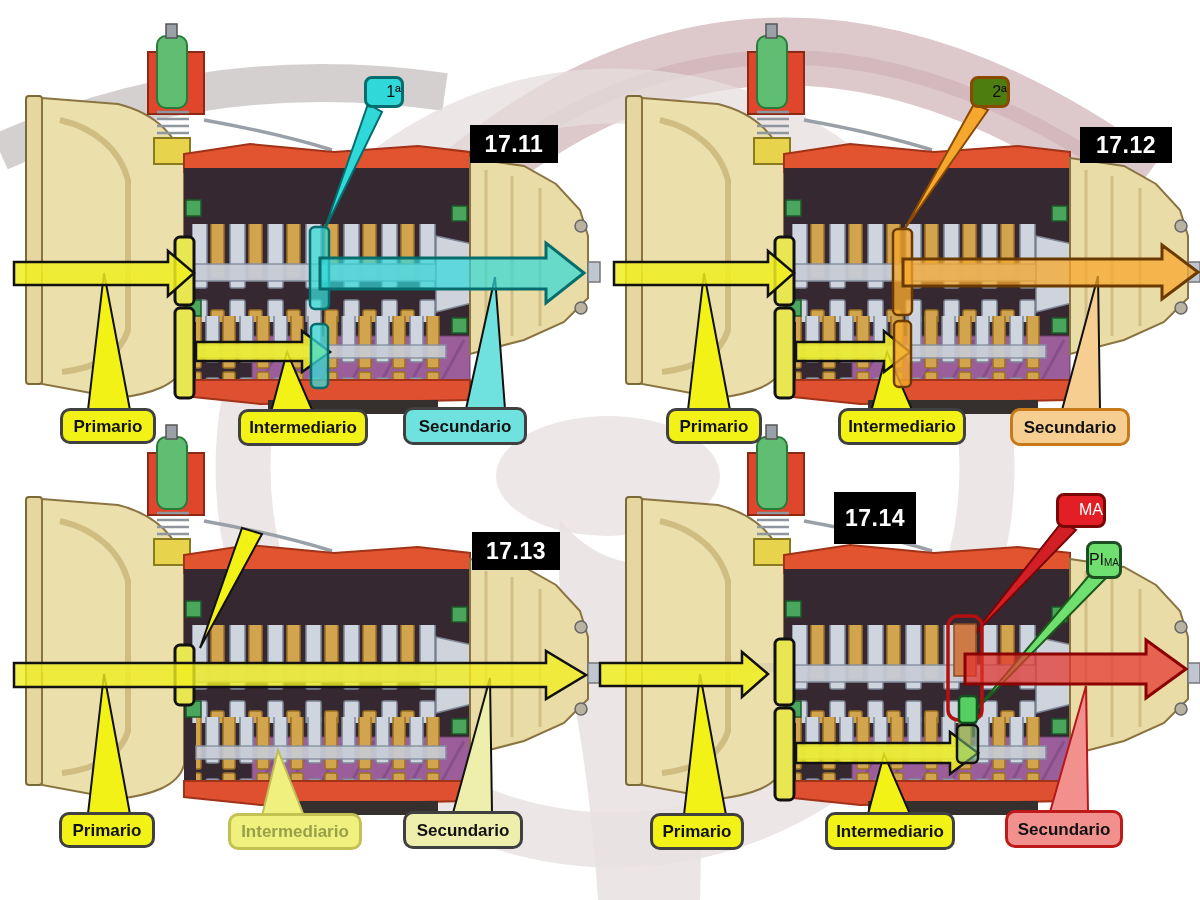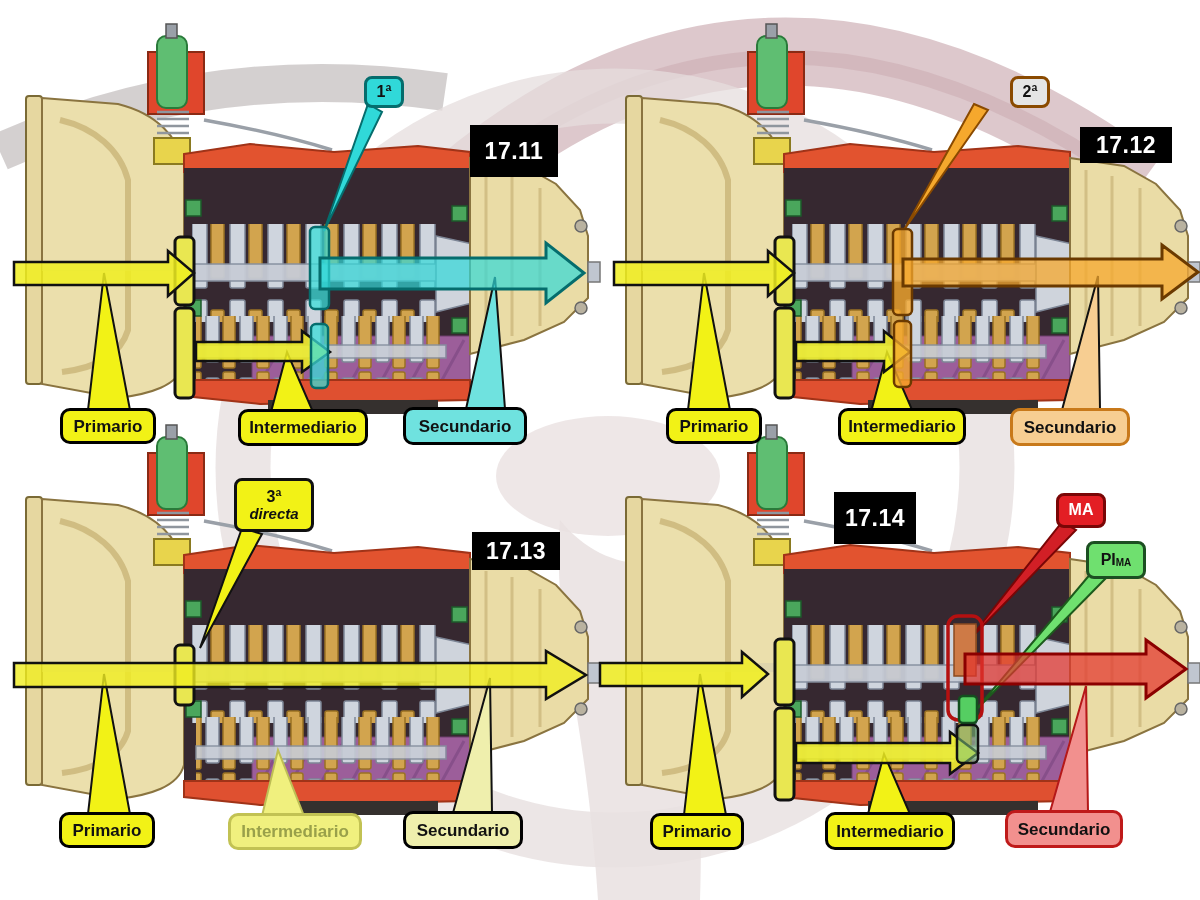--- a/index.html
+++ b/index.html
@@ -4,44 +4,44 @@
 <style>
   html,body{margin:0;padding:0;background:#fff;}
   .stage{
     position:relative;width:1200px;height:900px;background:#ffffff;overflow:hidden;
     font-family:"Liberation Sans",sans-serif;
   }
   .stage svg.scene{position:absolute;left:0;top:0;}
   
   .lbl{
     position:absolute;display:flex;align-items:center;justify-content:center;
-    border:3px solid #000000;border-radius:10px;font-weight:bold;font-size:17px;color:#111;
+    border:3px solid #404040;border-radius:10px;font-weight:bold;font-size:17px;color:#111;
     box-sizing:border-box;text-align:right;line-height:1;
   }
   .v-yellow{background:#F2F216;}
   .v-cyan{background:#6FE2DF;}
   .v-peach{background:#F7CE92;border-color:#C8791A;}
   .v-pink{background:#F2908E;border-color:#BF1A1A;}
   .v-paleyellow{background:#EFEFAD;}
   .v-faded{background:#F0F07E;border-color:#C2C253;color:#99A04A;}
   
   .num{
     position:absolute;display:flex;align-items:center;justify-content:center;
     background:#000;color:#fff;font-weight:bold;font-size:23px;letter-spacing:.5px;
     box-sizing:border-box;
   }
   
   .bln{
-    position:absolute;display:flex;align-items:center;justify-content:center;
-    border:3px solid #111;border-radius:8px;font-weight:bold;font-size:16px;color:#111;
+    position:absolute;display:flex;align-items:center;justify-content:flex-end;
+    border:3px solid #111;border-radius:8px;font-weight:normal;font-size:16px;color:#111;
     box-sizing:border-box;line-height:1.05;
   }
   .bln.two{flex-direction:column;}
   .b-cyan{background:#30D9D9;border-color:#056D6D;}
-  .b-orange{background:#e5e5e5;border-color:#8A4A00;margin-left:40px;}
+  .b-orange{background:#4d7c0f;border-color:#8A4A00;}
   .b-yellow{background:#F2F216;border-color:#111;}
   .b-red{background:#E31E24;border-color:#7A0606;color:#fff;}
   .b-green{background:#6FE06F;border-color:#1C4F22;}
   .it{font-style:italic;font-size:15px;}
   .bln sub{font-size:10px;line-height:1;transform:translateY(3px);}
 </style>
 </head>
 <body>
 
 <div class="stage">
@@ -167,50 +167,46 @@
     <polygon points="600,663 742,663 742,652 768,674 742,697 742,686 600,686" fill="#F0EE20" fill-opacity="0.85" stroke="#111" stroke-width="2.5"></polygon>
     <polygon points="796,743 950,743 950,732 978,753 950,774 950,763 796,763" fill="#F0EE20" fill-opacity="0.85" stroke="#111" stroke-width="2.5"></polygon>
     <rect x="954" y="624" width="22" height="52" fill="#CE7A46" stroke="#8A4A20" stroke-width="1.5"></rect>
     <rect x="948" y="616" width="34" height="104" rx="10" fill="none" stroke="#B51010" stroke-width="3.5"></rect>
     <rect x="959" y="696" width="18" height="27" rx="4" fill="#55CE62" stroke="#134F1F" stroke-width="2.5"></rect>
     <rect x="957" y="725" width="21" height="38" rx="5" fill="#7CC27A" fill-opacity="0.55" stroke="#111" stroke-width="2.5"></rect>
     <polygon points="965,654 1146,654 1146,640 1186,669 1146,698 1146,684 965,684" fill-opacity="0.72" stroke="#8B0000" stroke-width="3" fill="#E3342E"></polygon>
   </g>
 </svg>
 
-<div class="num" style="left:470px;top:125px;width:88px;height:52px;">17.11</div>
+<div class="num" style="left:470px;top:125px;width:88px;height:38px;">17.11</div>
 <div class="bln b-cyan" style="left:364px;top:76px;width:40px;height:32px;">
       <span>1ª</span>
     </div>
 <div class="lbl v-yellow" style="left:60px;top:408px;width:96px;height:36px;">Primario</div>
 <div class="lbl v-yellow" style="left:238px;top:409px;width:130px;height:37px;">Intermediario</div>
 <div class="lbl v-cyan" style="left:403px;top:407px;width:124px;height:38px;">Secundario</div>
 
 <div class="num" style="left:1080px;top:127px;width:92px;height:36px;">17.12</div>
 <div class="bln b-orange" style="left:970px;top:76px;width:40px;height:32px;">
       <span>2ª</span>
     </div>
 <div class="lbl v-yellow" style="left:666px;top:408px;width:96px;height:36px;">Primario</div>
 <div class="lbl v-yellow" style="left:838px;top:408px;width:128px;height:37px;">Intermediario</div>
 <div class="lbl v-peach" style="left:1010px;top:408px;width:120px;height:38px;">Secundario</div>
 
 <div class="num" style="left:472px;top:532px;width:88px;height:38px;">17.13</div>
-<div class="bln b-yellow two" style="left:234px;top:478px;width:80px;height:54px;">
-  <span>3ª</span>
-  <span class="it">directa</span>
-</div>
 <div class="lbl v-yellow" style="left:59px;top:812px;width:96px;height:36px;">Primario</div>
 <div class="lbl v-faded" style="left:228px;top:813px;width:134px;height:37px;">Intermediario</div>
 <div class="lbl v-paleyellow" style="left:403px;top:811px;width:120px;height:38px;">Secundario</div>
 
 <div class="num" style="left:834px;top:492px;width:82px;height:52px;">17.14</div>
 <div class="bln b-red" style="left:1056px;top:493px;width:50px;height:35px;">
       <span>MA</span>
     </div>
-<div class="bln b-green" style="left:1086px;top:541px;width:60px;height:38px;">
+<div class="bln b-green" style="left:1086px;top:541px;width:36px;height:38px;">
   <span>PI</span>
       <sub>MA</sub>
 </div>
 <div class="lbl v-yellow" style="left:650px;top:813px;width:94px;height:37px;">Primario</div>
 <div class="lbl v-yellow" style="left:825px;top:812px;width:130px;height:38px;">Intermediario</div>
 <div class="lbl v-pink" style="left:1005px;top:810px;width:118px;height:38px;">Secundario</div>
 
 </div>
 
 </body></html>

